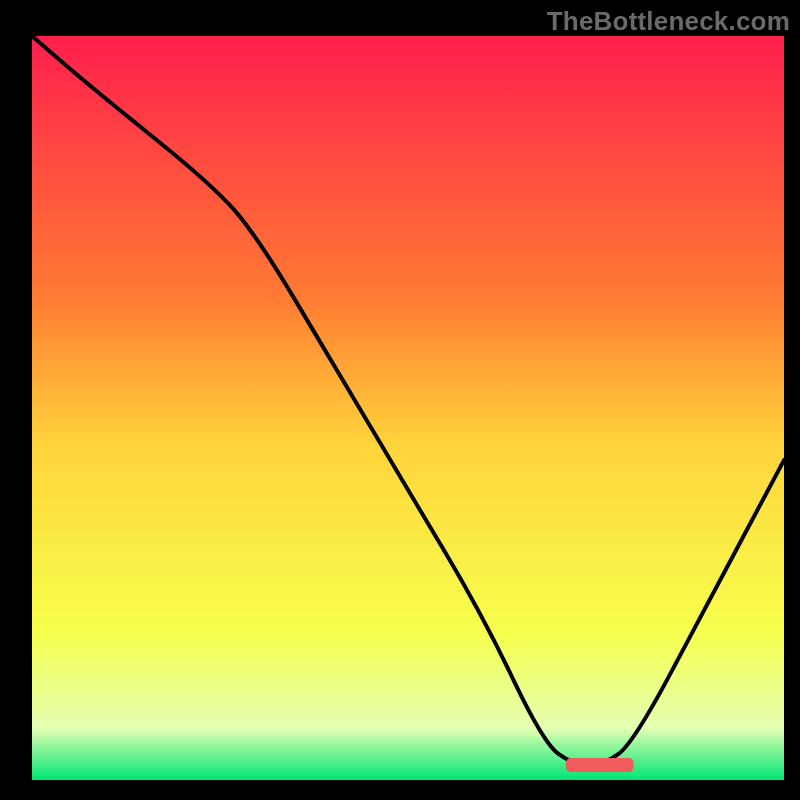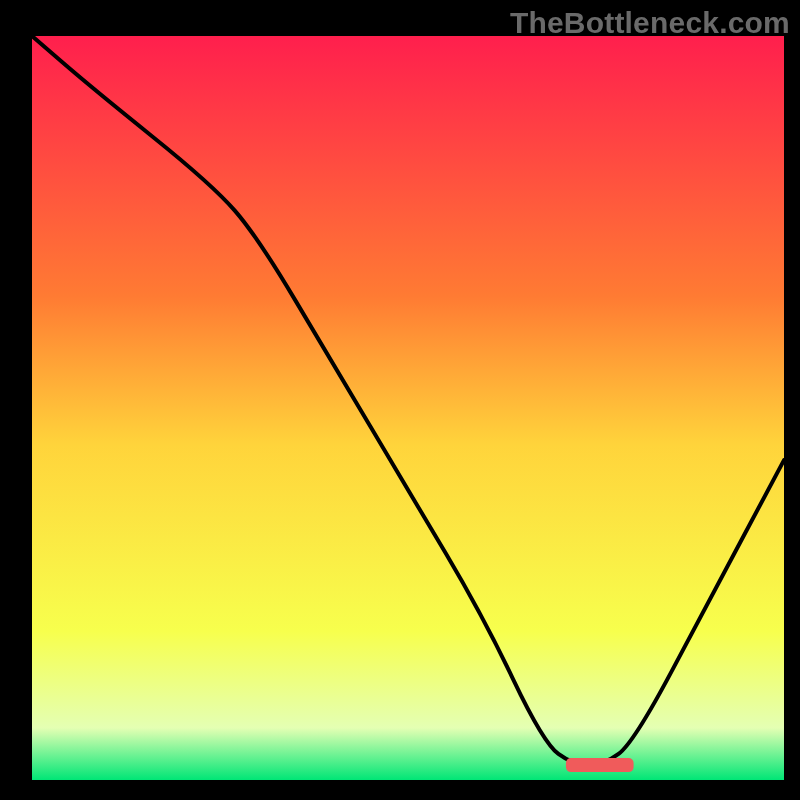--- a/index.html
+++ b/index.html
@@ -13,21 +13,21 @@
   .wrap {
     position: relative;
     width: 800px;
     height: 800px;
   }
   .watermark {
     position: absolute;
     top: 6px;
     right: 10px;
     font-family: Arial, Helvetica, sans-serif;
-    font-size: 30px;
+    font-size: 26px;
     font-weight: 600;
     color: #6a6a6a;
     letter-spacing: 0.2px;
     z-index: 3;
   }
   svg.chart {
     position: absolute;
     top: 0;
     left: 0;
     width: 800px;

